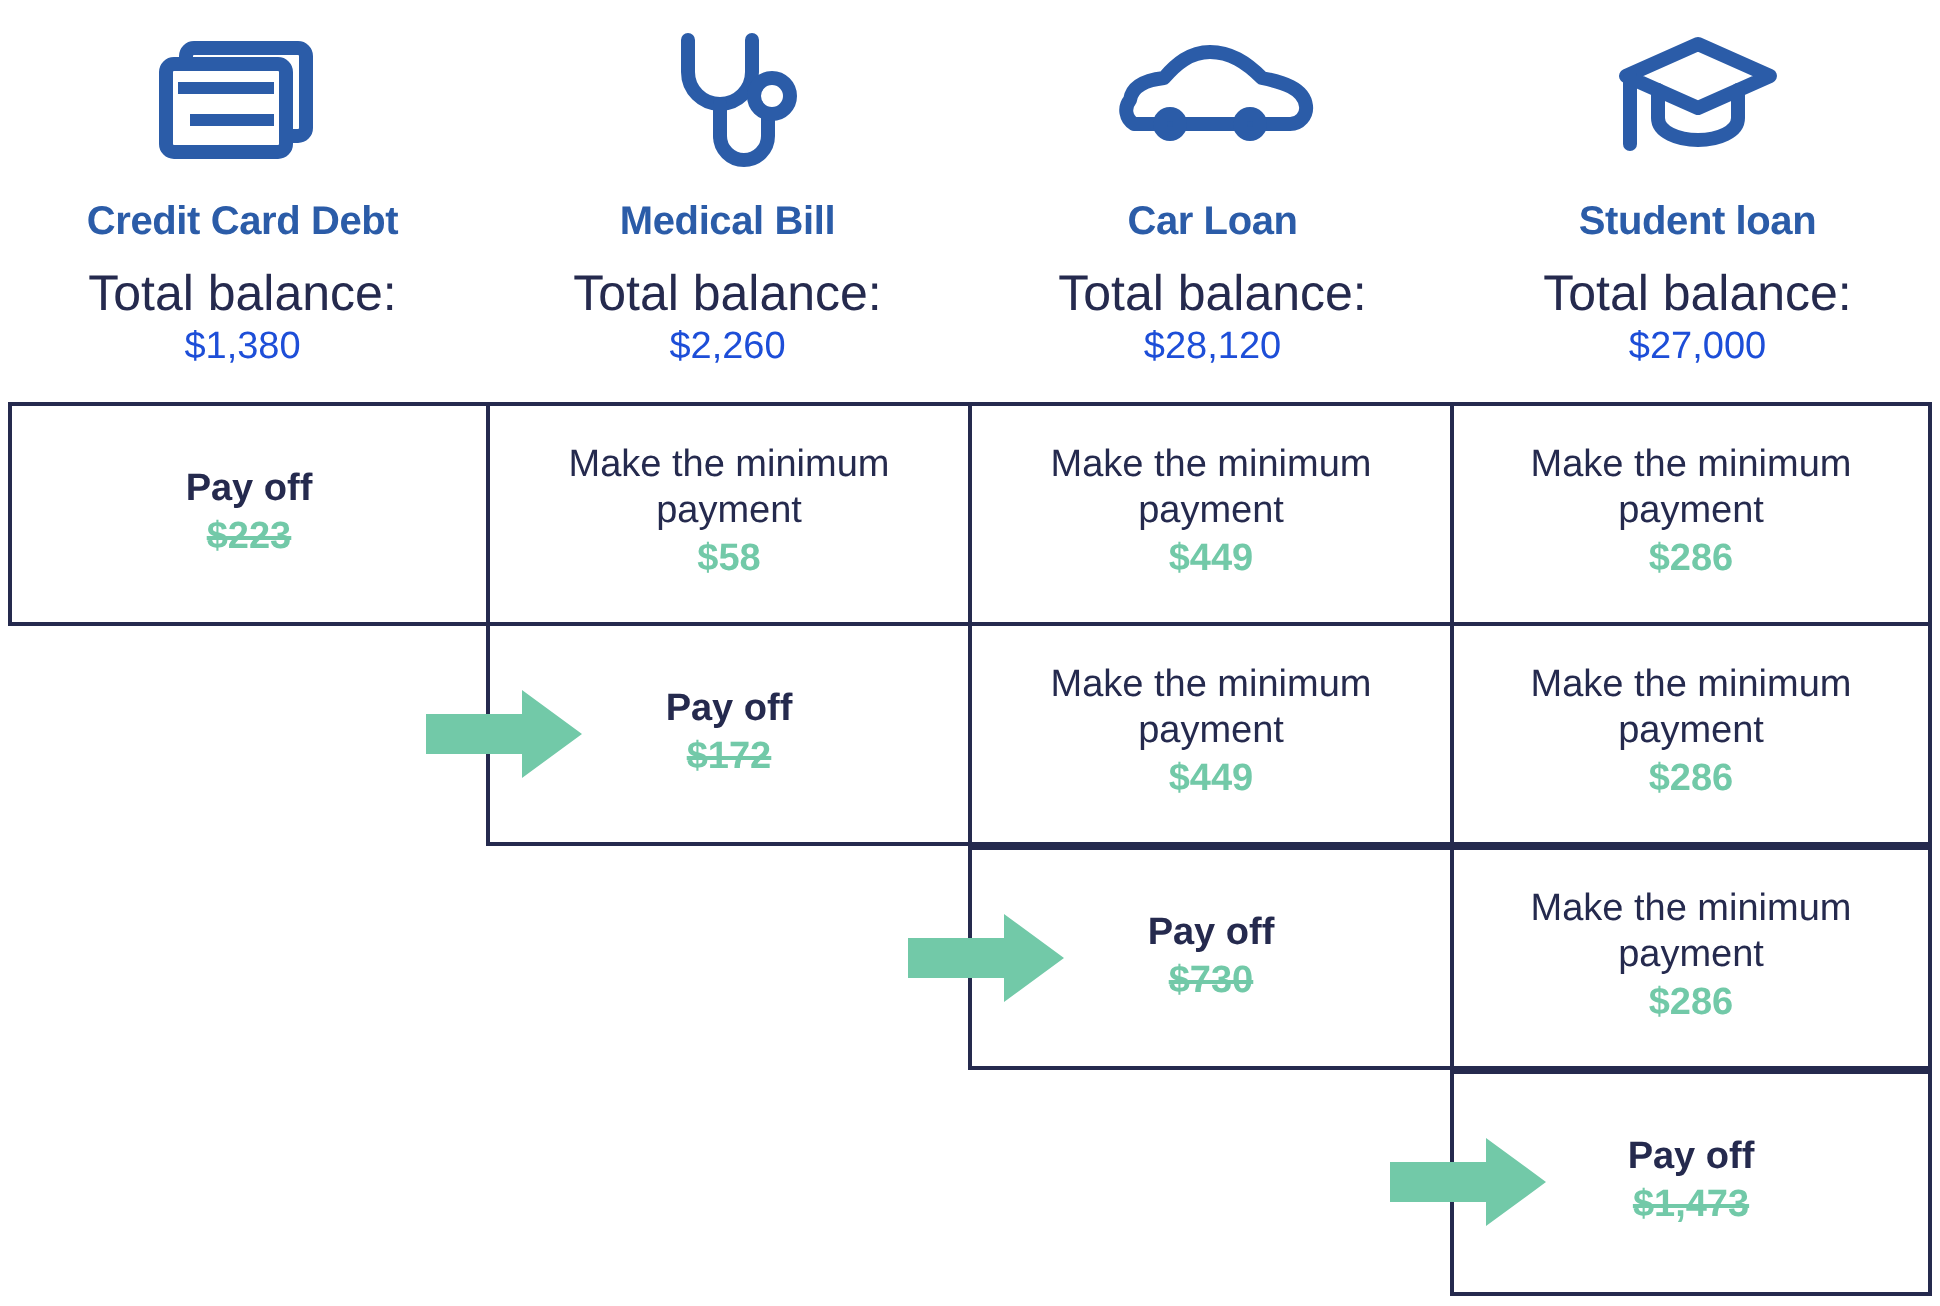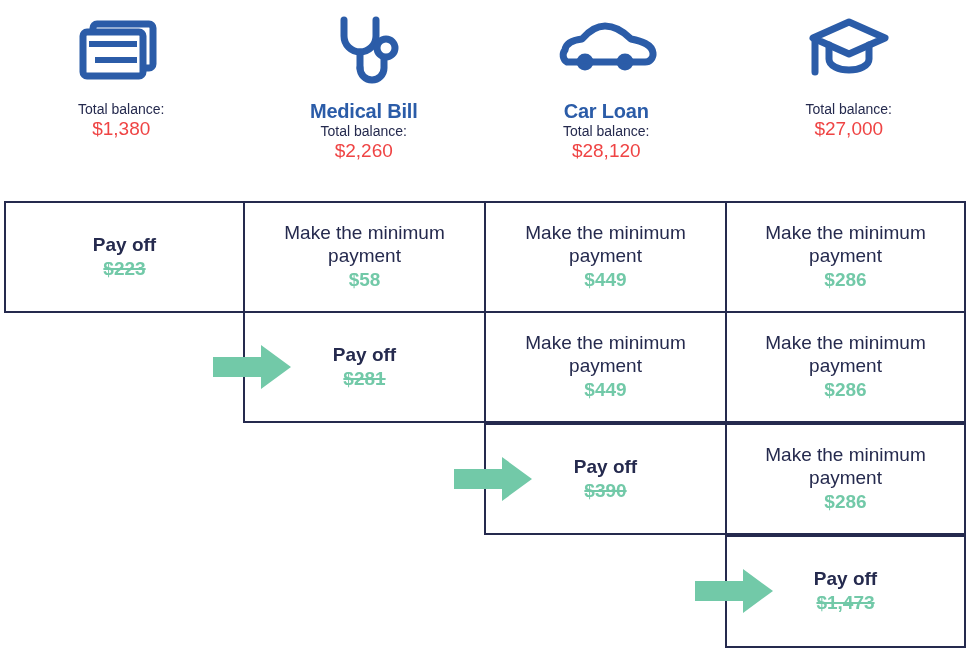--- a/index.html
+++ b/index.html
@@ -36,29 +36,29 @@
     justify-content: center;
   }
   .debt-title {
     font-size: 20px;
     font-weight: bold;
     color: #2B5CA8;
     line-height: 1.12;
     letter-spacing: -0.2px;
   }
   .debt-sub {
-    font-size: 14px;
+    font-size: 25px;
     color: #252A4E;
     line-height: 1.18;
     text-align: center;
-    margin-top: 1px;
+    margin-top: 11px;
   }
   .debt-amt {
     font-size: 19px;
-    color: #ef4444;
+    color: #1d4ed8;
     line-height: 1.18;
     text-align: right;
   }
 
   
   #grid {
     position: absolute;
     left: 4px;
     top: 201px;
     width: 962px;
@@ -113,20 +113,21 @@
     <div class="icon-box">
       <svg width="100" height="80" viewBox="0 0 100 80" aria-hidden="true">
         <g fill="none" stroke="#2B5CA8" stroke-width="7" stroke-linejoin="round">
           <rect x="22" y="14" width="60" height="44" rx="4"></rect>
           <rect x="12" y="22" width="60" height="44" rx="4" fill="#ffffff"></rect>
           <line x1="18" y1="34" x2="66" y2="34" stroke-width="6"></line>
           <line x1="24" y1="50" x2="66" y2="50" stroke-width="6"></line>
         </g>
       </svg>
     </div>
+    <div class="debt-title">Credit Card Debt</div>
     <div class="debt-sub">Total balance:</div>
     <div class="debt-amt">$1,380</div>
   </div>
 
   <div class="debt-head">
     <div class="icon-box">
       <svg width="100" height="80" viewBox="0 0 100 80" aria-hidden="true">
         <g fill="none" stroke="#2B5CA8" stroke-width="7" stroke-linecap="round">
           <path d="M30 10 v16 a16 16 0 0 0 32 0 V10"></path>
           <path d="M46 58 v-16"></path>
@@ -158,20 +159,21 @@
   <div class="debt-head">
     <div class="icon-box">
       <svg width="100" height="80" viewBox="0 0 100 80" aria-hidden="true">
         <g fill="none" stroke="#2B5CA8" stroke-width="7" stroke-linejoin="round" stroke-linecap="round">
           <path d="M50 12 L86 28 L50 44 L14 28 Z"></path>
           <path d="M30 35 v14 c0 7 10 11 20 11 s20 -4 20 -11 v-14"></path>
           <path d="M16 28 v34"></path>
         </g>
       </svg>
     </div>
+    <div class="debt-title">Student loan</div>
     <div class="debt-sub">Total balance:</div>
     <div class="debt-amt">$27,000</div>
   </div>
 
 </div>
 
 <div id="grid">
 
   <div class="cell" style="left:0px;   top:0px;   width:241px; height:112px;">
     <div class="cell-label payoff">Pay off</div>
@@ -185,34 +187,34 @@
     <div class="cell-label">Make the minimum payment</div>
     <div class="cell-amt">$449</div>
   </div>
   <div class="cell" style="left:721px; top:0px;   width:241px; height:112px;">
     <div class="cell-label">Make the minimum payment</div>
     <div class="cell-amt">$286</div>
   </div>
 
   <div class="cell" style="left:239px; top:110px; width:243px; height:112px;">
     <div class="cell-label payoff">Pay off</div>
-    <div class="cell-amt struck">$281</div>
+    <div class="cell-amt struck">$172</div>
   </div>
   <div class="cell" style="left:480px; top:110px; width:243px; height:112px;">
     <div class="cell-label">Make the minimum payment</div>
     <div class="cell-amt">$449</div>
   </div>
   <div class="cell" style="left:721px; top:110px; width:241px; height:112px;">
     <div class="cell-label">Make the minimum payment</div>
     <div class="cell-amt">$286</div>
   </div>
 
   <div class="cell" style="left:480px; top:222px; width:243px; height:112px;">
     <div class="cell-label payoff">Pay off</div>
-    <div class="cell-amt struck">$390</div>
+    <div class="cell-amt struck">$730</div>
   </div>
   <div class="cell" style="left:721px; top:222px; width:241px; height:112px;">
     <div class="cell-label">Make the minimum payment</div>
     <div class="cell-amt">$286</div>
   </div>
 
   <div class="cell" style="left:721px; top:334px; width:241px; height:113px;">
     <div class="cell-label payoff">Pay off</div>
     <div class="cell-amt struck">$1,473</div>
   </div>

